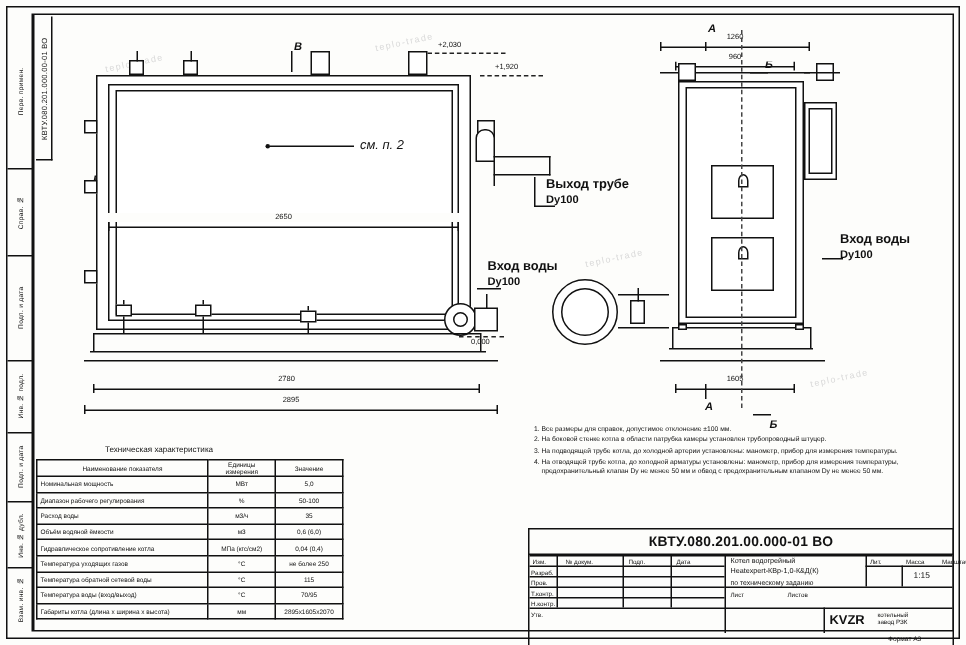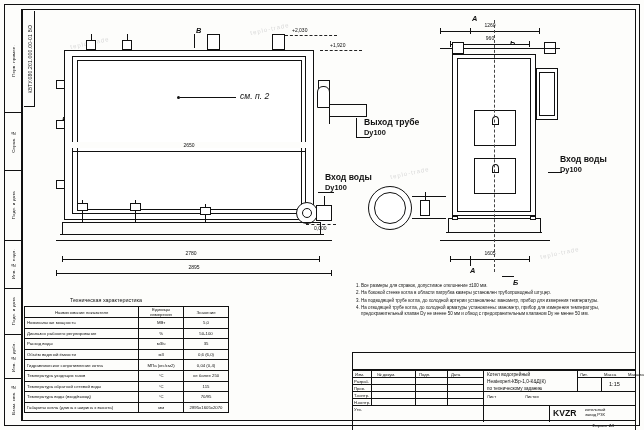--- a/index.html
+++ b/index.html
@@ -432,17 +432,18 @@
     <div class="cell" style="left:256px; top:28px; font-size:5.6px;">1:15</div>
 
     <div class="cell" style="left:134px; top:41px;">Лист</div>
     <div class="cell" style="left:172px; top:41px;">Листов</div>
 
     <div class="kvzr" style="left:200px; top:55px; font-size:8.6px;">KVZR</div>
     <div class="cell" style="left:232px; top:54px; font-size:4.2px; line-height:1.3; white-space:pre;">котельный
 завод РЗК</div>
   </div>
 
+  <div class="bigcode">КВТУ.080.201.00.000-01 ВО</div>
   <div class="ln h" style="left:352px; top:369px; width:284px;"></div>
 
   <div class="txt t4" style="left:592px; top:423px;">Формат  А3</div>
 
 </div>
 
 </body></html>

